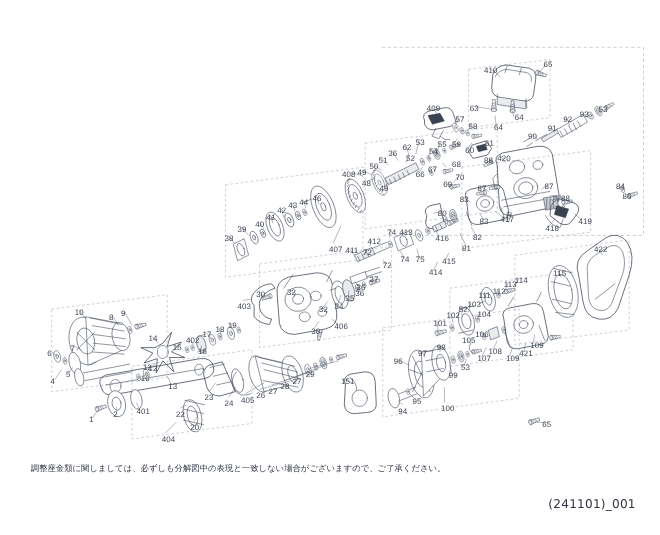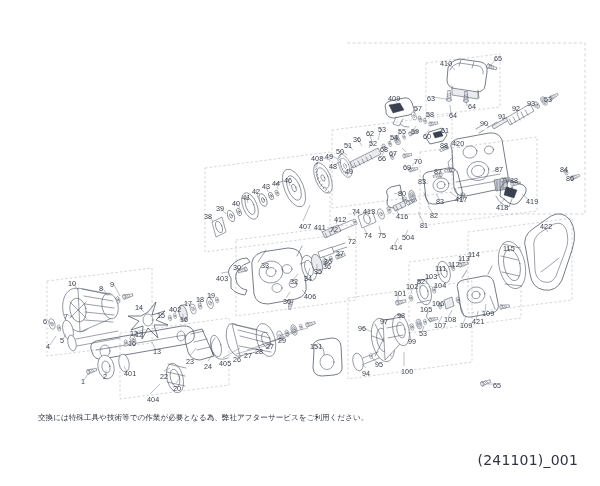--- a/index.html
+++ b/index.html
@@ -8,21 +8,21 @@
        font-family:"Liberation Sans","DejaVu Sans",sans-serif;color:#3a3f4a;}
   #sheet{position:relative;width:600px;height:486px;background:#fff;}
   #diagram{position:absolute;left:0;top:0;width:600px;height:400px;}
   .callout{position:absolute;font-size:7.2px;line-height:1;color:#3c4250;
            letter-spacing:.1px;white-space:nowrap;}
   #footnotes{position:absolute;left:28px;top:412px;width:545px;}
   .fn-line{font-size:7.6px;line-height:12.4px;color:#2f3440;white-space:nowrap;
            font-family:"DejaVu Sans",sans-serif;}
   .fn-indent{padding-left:10px;}
   .fn-gap{height:8px;}
-  #refcode{position:absolute;right:22px;top:452px;font-size:14px;color:#2f3440;
+  #refcode{position:absolute;right:22px;top:452px;font-size:11px;color:#2f3440;
            font-family:"DejaVu Sans",sans-serif;letter-spacing:.2px;}
 </style>
 </head>
 <body>
 
 <div id="sheet">
 
   <svg id="diagram" viewBox="0 0 600 400">
     <defs>
       <style>
@@ -510,42 +510,42 @@
       <div class="callout" style="left: 378px; top: 126px;">53</div>
       <div class="callout" style="left: 390px; top: 134px;">54</div>
       <div class="callout" style="left: 398px; top: 128px;">55</div>
       <div class="callout" style="left: 353px; top: 136px;">36</div>
       <div class="callout" style="left: 344px; top: 142px;">51</div>
       <div class="callout" style="left: 336px; top: 148px;">50</div>
       <div class="callout" style="left: 325px; top: 153px;">49</div>
       <div class="callout" style="left: 369px; top: 140px;">52</div>
       <div class="callout" style="left: 378px; top: 155px;">66</div>
       <div class="callout" style="left: 389px; top: 150px;">67</div>
-      <div class="callout" style="left: 380px; top: 146px;">68</div>
+      <div class="callout" style="left: 411px; top: 146px;">68</div>
       <div class="callout" style="left: 403px; top: 164px;">69</div>
       <div class="callout" style="left: 414px; top: 158px;">70</div>
       <div class="callout" style="left: 311px; top: 155px;">408</div>
       <div class="callout" style="left: 329px; top: 163px;">48</div>
       <div class="callout" style="left: 345px; top: 168px;">49</div>
       <div class="callout" style="left: 452px; top: 140px;">420</div>
       <div class="callout" style="left: 441px; top: 127px;">61</div>
       <div class="callout" style="left: 440px; top: 142px;">88</div>
       <div class="callout" style="left: 434px; top: 168px;">87</div>
       <div class="callout" style="left: 495px; top: 166px;">87</div>
       <div class="callout" style="left: 418px; top: 178px;">83</div>
       <div class="callout" style="left: 436px; top: 198px;">83</div>
       <div class="callout" style="left: 430px; top: 212px;">82</div>
       <div class="callout" style="left: 420px; top: 222px;">81</div>
       <div class="callout" style="left: 398px; top: 190px;">80</div>
       <div class="callout" style="left: 455px; top: 196px;">417</div>
       <div class="callout" style="left: 496px; top: 204px;">418</div>
       <div class="callout" style="left: 526px; top: 198px;">419</div>
       <div class="callout" style="left: 510px; top: 177px;">88</div>
       <div class="callout" style="left: 506px; top: 186px;">66</div>
-      <div class="callout" style="left: 402px; top: 234px;">504</div>
+      <div class="callout" style="left: 402px; top: 234px;">415</div>
       <div class="callout" style="left: 390px; top: 244px;">414</div>
       <div class="callout" style="left: 396px; top: 213px;">416</div>
       <div class="callout" style="left: 363px; top: 208px;">413</div>
       <div class="callout" style="left: 334px; top: 216px;">412</div>
       <div class="callout" style="left: 314px; top: 224px;">411</div>
       <div class="callout" style="left: 330px; top: 226px;">72</div>
       <div class="callout" style="left: 348px; top: 238px;">72</div>
       <div class="callout" style="left: 352px; top: 208px;">74</div>
       <div class="callout" style="left: 364px; top: 232px;">74</div>
       <div class="callout" style="left: 378px; top: 232px;">75</div>
@@ -627,19 +627,19 @@
       <div class="callout" style="left: 458px; top: 255px;">113</div>
       <div class="callout" style="left: 468px; top: 251px;">114</div>
       <div class="callout" style="left: 503px; top: 245px;">115</div>
       <div class="callout" style="left: 540px; top: 223px;">422</div>
       <div class="callout" style="left: 493px; top: 382px;">65</div>
       <div class="callout" style="left: 560px; top: 166px;">84</div>
       <div class="callout" style="left: 566px; top: 175px;">86</div>
     </div>
 
   <div id="footnotes">
-    <div class="fn-line fn-indent">交換には特殊工具や技術等での作業が必要となる為、弊社アフターサービスをご利用ください。</div>
     <div class="fn-gap"></div>
+    <div class="fn-line">調整座金類に関しましては、必ずしも分解図中の表現と一致しない場合がございますので、ご了承ください。</div>
   </div>
 
   <div id="refcode">(241101)_001</div>
 
 </div>
 
 </body></html>

